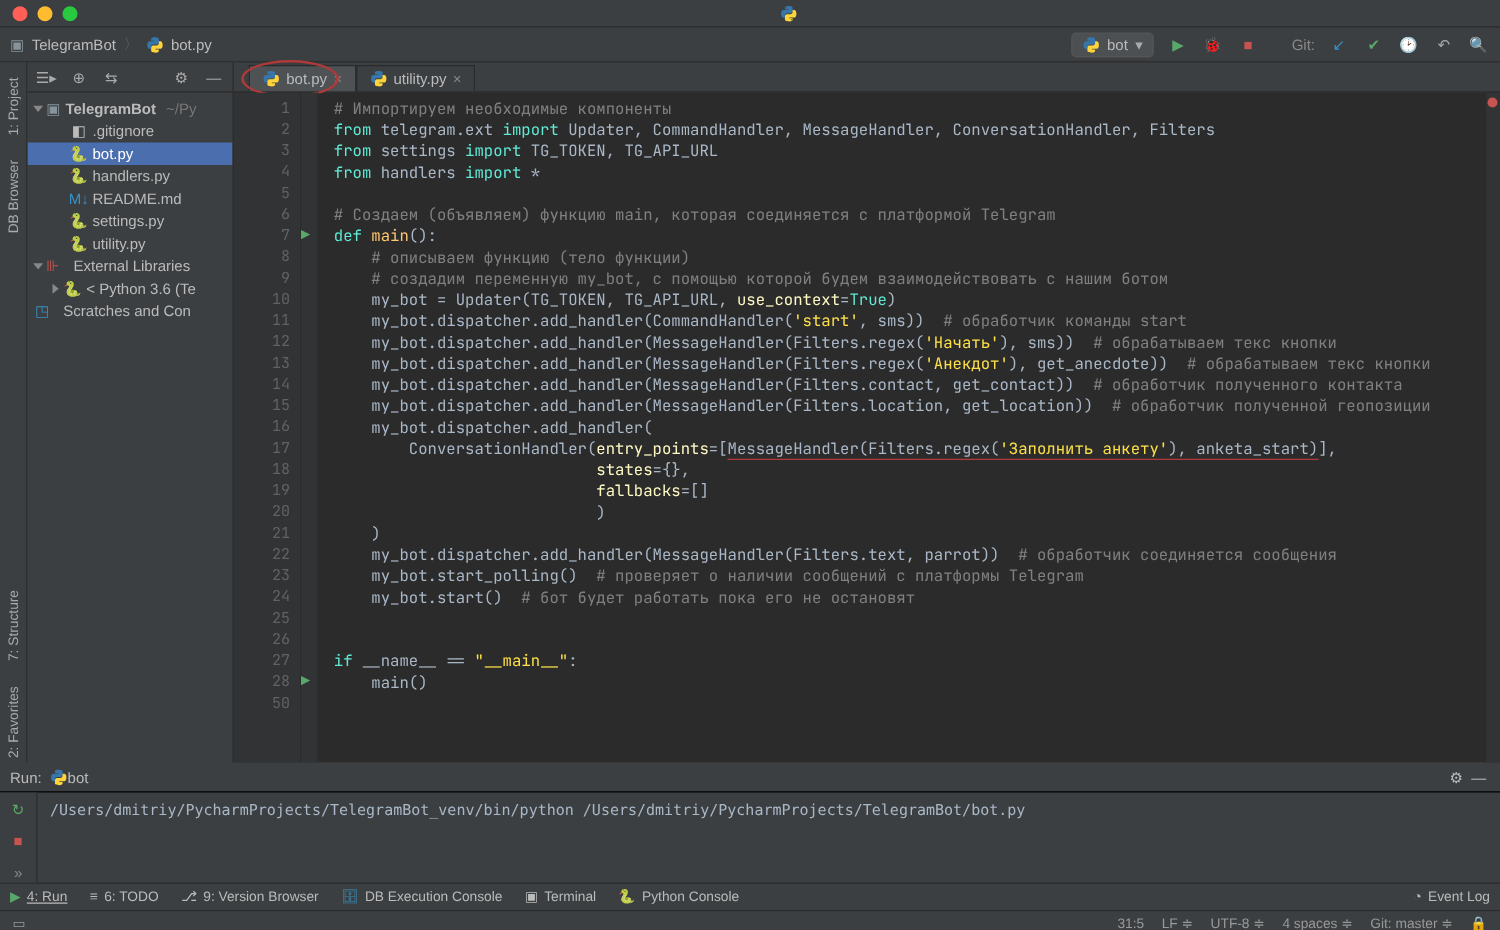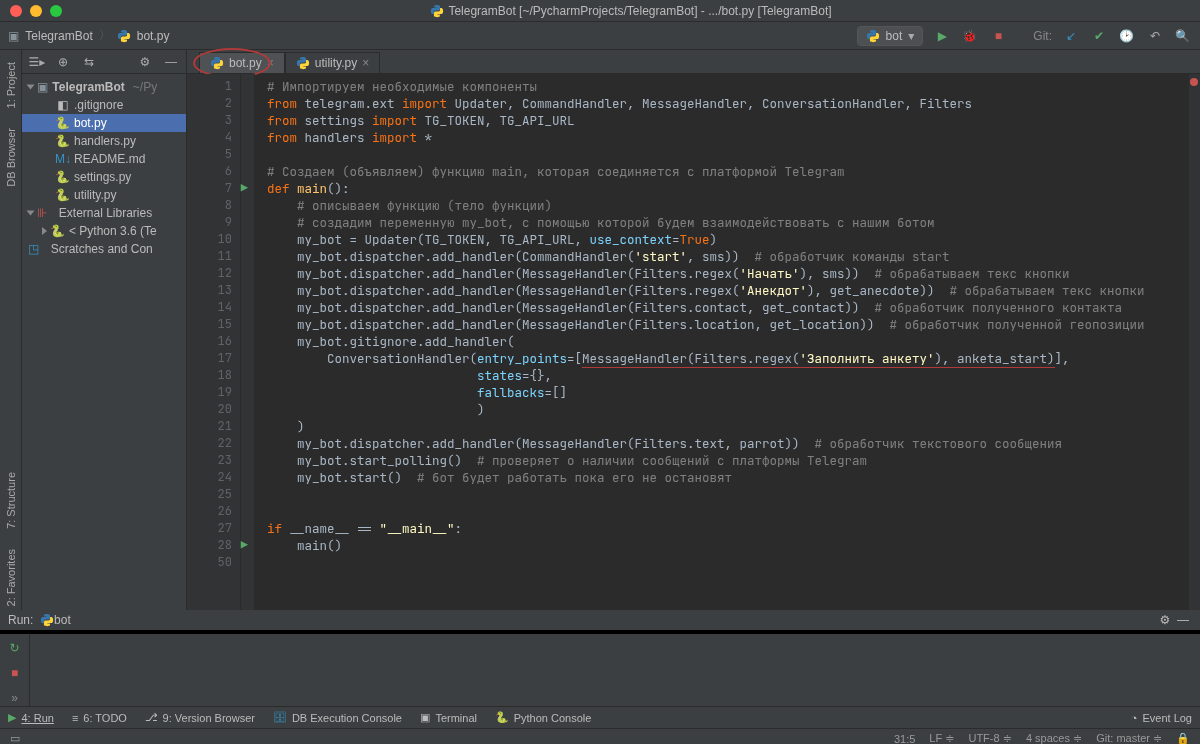--- a/index.html
+++ b/index.html
@@ -102,31 +102,31 @@
     content:"▶"; color:#59a869; position:absolute; right:-16px;
   }
   .fold-strip { width:14px; background:#313335; border-right:1px solid #2b2b2b;}
   .code {
     flex:1; padding:4px 0 0 12px;
     font-family: "JetBrains Mono", Menlo, Consolas, monospace;
     font-size:12.5px; line-height:17px; color:#a9b7c6;
     white-space:pre; overflow:hidden;
   }
   .c-cmt { color:#808080; }
-  .c-kw { color:#f97316; }
-  .c-str { color:#fef9c3; }
+  .c-kw { color:#5eead4; }
+  .c-str { color:#fde047; }
   .c-fn { color:#ffc66d; }
-  .c-param { color:#7dd3fc; }
+  .c-param { color:#fef9c3; }
   .underline-wavy { border-bottom:1px solid #b03a3a; }
 
   .err-strip { width:12px; background:#313335; border-left:1px solid #2b2b2b; position:relative;}
   .err-dot { position:absolute; top:4px; right:2px; width:8px; height:8px; background:#c75450; border-radius:50%;}
   .run-header {
     height:24px; display:flex; align-items:center; padding:0 8px;
-    background:#3c3f41; border-bottom:4px solid #000000;
+    background:#3c3f41; border-bottom:1px solid #000000;
   }
   .run-header .spacer { flex:1; }
   .run-body { display:flex; height:72px;}
   .run-left-toolbar {
     width:30px; background:#3c3f41; border-right:1px solid #2b2b2b;
     display:flex; flex-direction:column; align-items:center; gap:8px; padding-top:6px;
   }
   .run-output {
     flex:1; font-family: Menlo, Consolas, monospace; font-size:12px;
     padding:6px 10px; color:#bbb; line-height:16px;
@@ -161,21 +161,20 @@
     <span class="tl-yellow"></span>
     <span class="tl-green"></span>
   </div>
   <div class="title-center">
     <span class="pyicon">
       <svg class="py-logo" viewBox="0 0 32 32">
           <path class="a" d="M15 2c-6 0-6 3-6 3v3h6v1H6s-4 0-4 7 4 7 4 7h3v-4s0-4 4-4h6s4 0 4-4V5s0-3-8-3zm-4 2a1 1 0 110 2 1 1 0 010-2z"></path>
           <path class="b" d="M17 30c6 0 6-3 6-3v-3h-6v-1h9s4 0 4-7-4-7-4-7h-3v4s0 4-4 4h-6s-4 0-4 4v6s0 3 8 3zm4-2a1 1 0 110-2 1 1 0 010 2z"></path>
         </svg>
     </span>
-    <span>TelegramBot [~/PycharmProjects/TelegramBot] - .../bot.py [TelegramBot]</span>
   </div>
 </div>
 
 <div class="navbar">
   <div class="breadcrumb">
     <span class="folder-icon">▣</span>
     <span>TelegramBot</span>
     <span class="bc-sep">〉</span>
     <span class="pyicon">
       <svg class="py-logo" viewBox="0 0 32 32">
@@ -336,27 +335,27 @@
 <span class="c-cmt"># Создаем (объявляем) функцию main, которая соединяется с платформой Telegram</span>
 <span class="c-kw">def </span><span class="c-fn">main</span><span>():</span>
 <span class="c-cmt">    # описываем функцию (тело функции)</span>
 <span class="c-cmt">    # создадим переменную my_bot, с помощью которой будем взаимодействовать с нашим ботом</span>
 <span>    my_bot = Updater(TG_TOKEN, TG_API_URL, </span><span class="c-param">use_context</span><span>=</span><span class="c-kw">True</span><span>)</span>
 <span>    my_bot.dispatcher.add_handler(CommandHandler(</span><span class="c-str">'start'</span><span>, sms))  </span><span class="c-cmt"># обработчик команды start</span>
 <span>    my_bot.dispatcher.add_handler(MessageHandler(Filters.regex(</span><span class="c-str">'Начать'</span><span>), sms))  </span><span class="c-cmt"># обрабатываем текс кнопки</span>
 <span>    my_bot.dispatcher.add_handler(MessageHandler(Filters.regex(</span><span class="c-str">'Анекдот'</span><span>), get_anecdote))  </span><span class="c-cmt"># обрабатываем текс кнопки</span>
 <span>    my_bot.dispatcher.add_handler(MessageHandler(Filters.contact, get_contact))  </span><span class="c-cmt"># обработчик полученного контакта</span>
 <span>    my_bot.dispatcher.add_handler(MessageHandler(Filters.location, get_location))  </span><span class="c-cmt"># обработчик полученной геопозиции</span>
-<span>    my_bot.gitignore.add_handler(</span>
+<span>    my_bot.dispatcher.add_handler(</span>
 <span>        ConversationHandler(</span><span class="c-param">entry_points</span><span>=[</span><span class="underline-wavy"><span>MessageHandler(Filters.regex(</span><span class="c-str">'Заполнить анкету'</span><span>), anketa_start)</span></span><span>],</span>
                             <span class="c-param">states</span><span>={},</span>
                             <span class="c-param">fallbacks</span><span>=[]</span>
 <span>                            )</span>
 <span>    )</span>
-<span>    my_bot.dispatcher.add_handler(MessageHandler(Filters.text, parrot))  </span><span class="c-cmt"># обработчик текстового сообщения</span>
+<span>    my_bot.dispatcher.add_handler(MessageHandler(Filters.text, parrot))  </span><span class="c-cmt"># обработчик соединяется сообщения</span>
 <span>    my_bot.start_polling()  </span><span class="c-cmt"># проверяет о наличии сообщений с платформы Telegram</span>
 <span>    my_bot.start()  </span><span class="c-cmt"># бот будет работать пока его не остановят</span>
 
 
 <span class="c-kw">if </span><span>__name__</span><span> == </span><span class="c-str">"__main__"</span><span>:</span>
 <span>    main()</span>
 </div>
       <div class="err-strip">
         <span class="err-dot"></span>
       </div>
@@ -378,20 +377,21 @@
     <span class="icon-btn">⚙</span>
     <span class="icon-btn">—</span>
   </div>
   <div class="run-body">
     <div class="run-left-toolbar">
       <span class="icon-btn play">↻</span>
       <span class="icon-btn stop">■</span>
       <span class="icon-btn" style="color:#888">»</span>
     </div>
     <div class="run-output">
+      <div class="path">/Users/dmitriy/PycharmProjects/TelegramBot_venv/bin/python /Users/dmitriy/PycharmProjects/TelegramBot/bot.py</div>
     </div>
   </div>
 </div>
 
 <div class="statusbar-tools">
   <div class="tool">
       <span class="play">▶</span>
       <u>4: Run</u>
     </div>
   <div class="tool">

